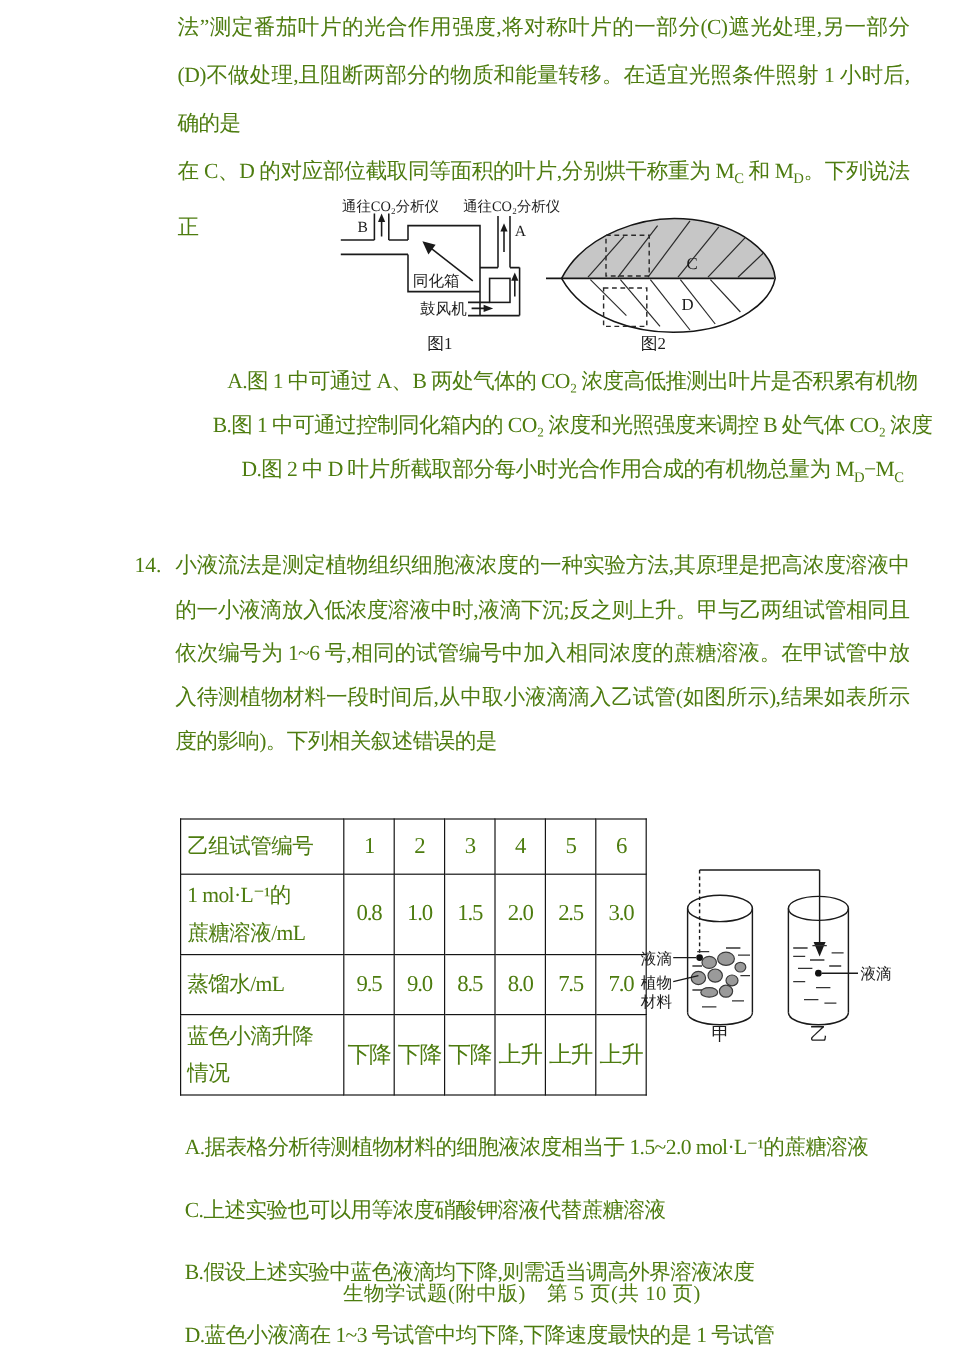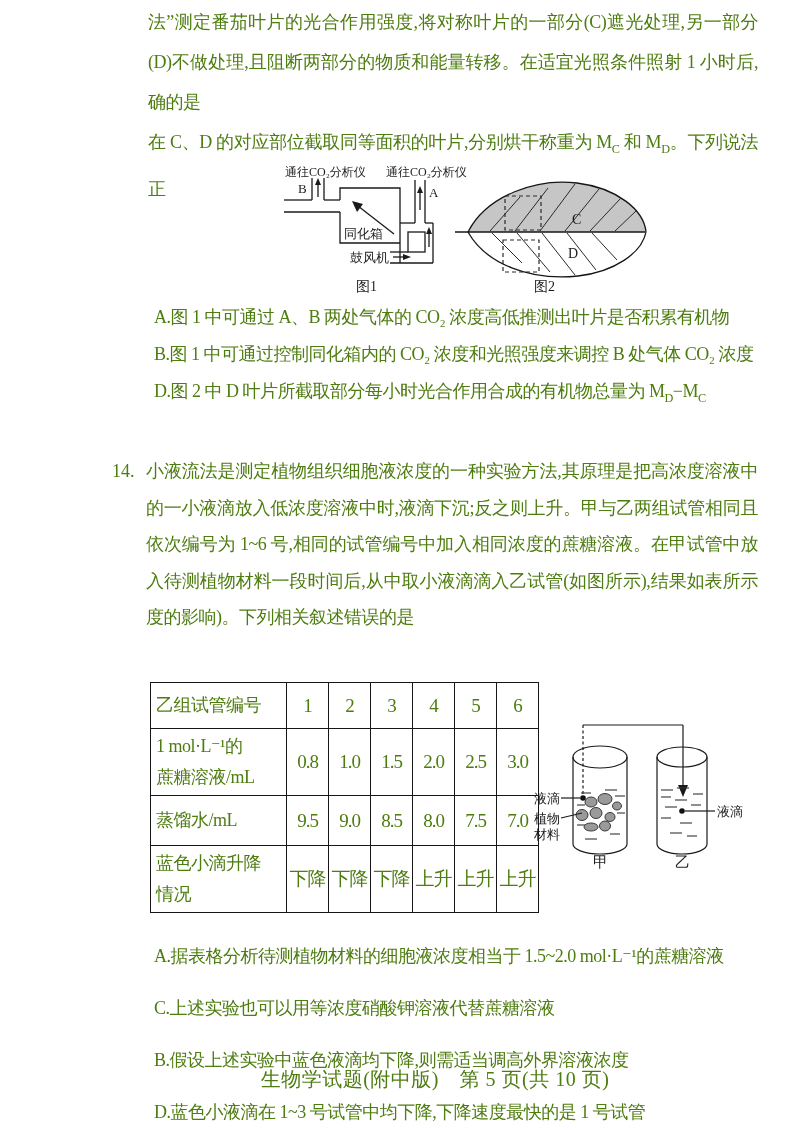--- a/index.html
+++ b/index.html
@@ -2,33 +2,33 @@
 <html><head>
 <meta charset="utf-8">
 <style>
   html,body{margin:0;padding:0;background:#ffffff;}
   #page{position:relative;width:800px;height:1132px;background:#fff;overflow:hidden;
         font-family:"Liberation Serif","DejaVu Serif",serif;color:#4d7c0f;}
   .abs{position:absolute;}
   .line{height:40px;line-height:40px;font-size:18px;letter-spacing:-0.5px;}
   .just{text-align:justify;text-align-last:justify;}
   .q13p{left:148px;top:2px;width:610px;}
-  .q13opts{left:154px;top:299px;width:646px;}
+  .q13opts{left:154px;top:299px;width:646px;text-align:center;}
   .opt{height:37px;line-height:37px;font-size:18px;letter-spacing:-0.5px;white-space:nowrap;}
   .q14num{left:112px;top:461px;font-size:18px;}
   .q14p{left:146px;top:453px;width:612px;}
   .q14p .line{height:36.5px;line-height:36.5px;}
   .q14opts{left:154px;top:922px;width:646px;}
   .opt14{height:36px;line-height:36px;font-size:18px;letter-spacing:-0.5px;white-space:nowrap;margin-top:16px;}
   sub{font-size:68%;}
   table.results{position:absolute;left:150px;top:682px;border-collapse:collapse;table-layout:fixed;}
   table.results th,table.results td{border:1.6px solid #161616;font-weight:normal;vertical-align:middle;}
   th.rowhead{width:125px;text-align:left;padding:2px 5px;font-size:18px;line-height:31px;letter-spacing:-0.5px;}
   td.cellv{width:41px;text-align:center;font-size:19px;padding:0;letter-spacing:-1px;}
-  .footer{left:115px;top:1066px;width:640px;text-align:center;font-size:20px;letter-spacing:0.5px;}
+  .footer{left:115px;top:1066px;width:640px;text-align:center;font-size:17px;letter-spacing:0.5px;}
   svg text{font-family:"Liberation Serif","DejaVu Serif",serif;fill:#1c1c1c;}
 </style>
 </head>
 <body>
 
 <div id="page">
 
   <div class="abs q13p">
     <div class="line just">法”测定番茄叶片的光合作用强度,将对称叶片的一部分(C)遮光处理,另一部分</div>
     <div class="line just">(D)不做处理,且阻断两部分的物质和能量转移。在适宜光照条件照射 1 小时后,</div>

